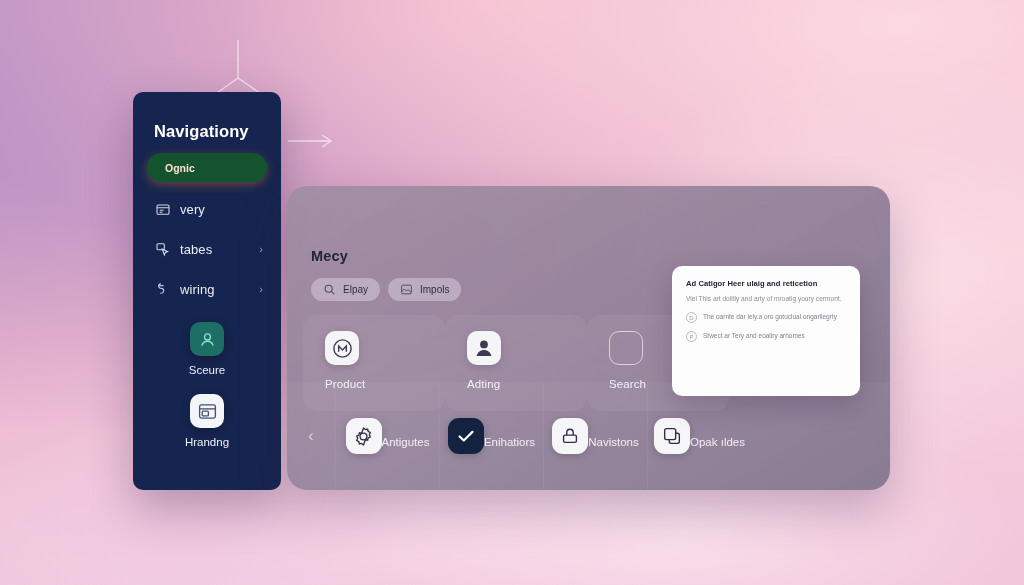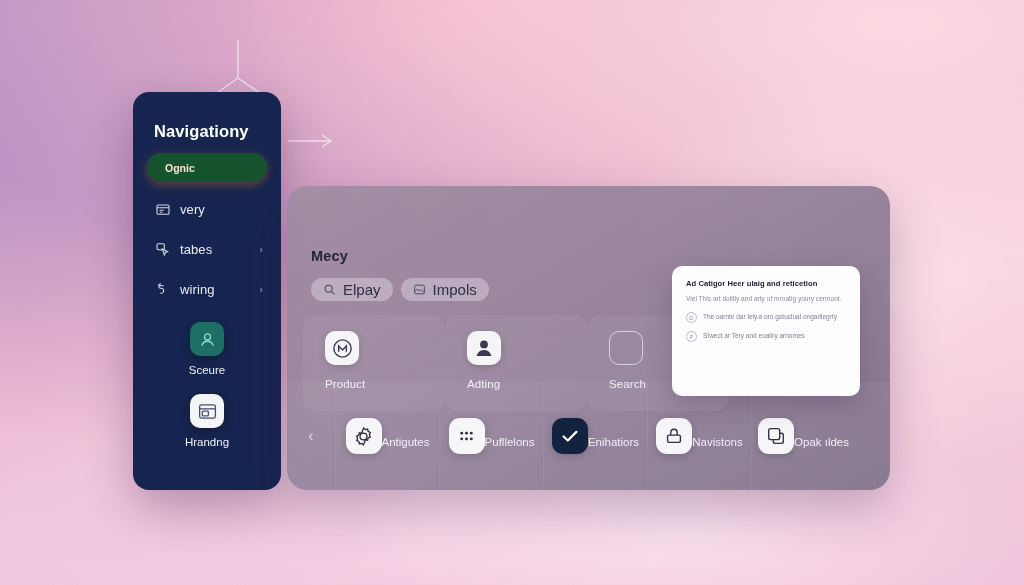--- a/index.html
+++ b/index.html
@@ -48,21 +48,21 @@
 
   
   .connectors { position: absolute; left: 0; top: 0; width: 1024px; height: 585px; }
 
   
   #sidebar {
     position: absolute;
     left: 133px; top: 92px;
     width: 148px; height: 398px;
     background: #16254f;
-    border-radius: 16px;
+    border-radius: 10px;
     box-shadow: 0 18px 46px rgba(40,20,60,.30);
     padding: 24px 14px 0 14px;
   }
   .sb-title {
     color: #ffffff;
     font-size: 16.5px;
     font-weight: 700;
     letter-spacing: .1px;
     margin: 6px 0 12px 7px;
   }
@@ -122,21 +122,21 @@
   .panel-title { color: #23243a; font-size: 14.5px; font-weight: 700; letter-spacing: .2px; }
 
   .chips { display: flex; align-items: center; gap: 8px; margin-top: 14px; }
   .chip {
     height: 23px;
     border-radius: 12px;
     background: rgba(236,232,240,.38);
     display: flex; align-items: center;
     padding: 0 12px; gap: 7px;
   }
-  .chip .ctxt { color: #2e2f44; font-size: 15px; text-align: right; }
+  .chip .ctxt { color: #2e2f44; font-size: 10px; text-align: right; }
   .chip-ico { width: 13px; height: 13px; display: block; opacity: .8; }
 
   
   .cards { display: flex; margin-top: 14px; padding: 0 0 0 16px; gap: 0; }
   .card {
     width: 142px; height: 96px;
     border-radius: 14px;
     background: rgba(255,255,255,.055);
     padding: 16px 0 0 22px;
   }
@@ -353,33 +353,20 @@
       <div class="tile">
         <div class="t-ico">
           <svg width="23" height="23" viewBox="0 0 24 24" fill="none" stroke="#2f3045" stroke-width="1.4">
             <circle cx="12" cy="12" r="3.6"></circle>
             <path d="M12 3.2l1.9 1.6 2.4-.5.6 2.4 2.2 1.1-1 2.3 1 2.3-2.2 1.1-.6 2.4-2.4-.5L12 20.8l-1.9-1.6-2.4.5-.6-2.4-2.2-1.1 1-2.3-1-2.3 2.2-1.1.6-2.4 2.4.5z"></path>
           </svg>
         </div>
         <div class="t-lbl">Antigutes</div>
       </div>
 
-      <div class="tile">
-        <div class="t-ico">
-          <svg width="23" height="23" viewBox="0 0 24 24" fill="#2f3045">
-            <circle cx="7" cy="8.5" r="1.5"></circle>
-              <circle cx="12" cy="8.5" r="1.5"></circle>
-              <circle cx="17" cy="8.5" r="1.5"></circle>
-            <circle cx="7" cy="14.5" r="1.5"></circle>
-              <circle cx="12" cy="14.5" r="1.5"></circle>
-              <circle cx="17" cy="14.5" r="1.5"></circle>
-          </svg>
-        </div>
-        <div class="t-lbl">Pufllelons</div>
-      </div>
 
       <div class="tile">
         <div class="t-ico dark">
           <svg width="22" height="22" viewBox="0 0 24 24" fill="none" stroke="#ffffff" stroke-width="2.4" stroke-linecap="round" stroke-linejoin="round">
             <path d="M5 12.5l4.6 4.5L19 7.5"></path>
           </svg>
         </div>
         <div class="t-lbl">Enihatiors</div>
       </div>
 

